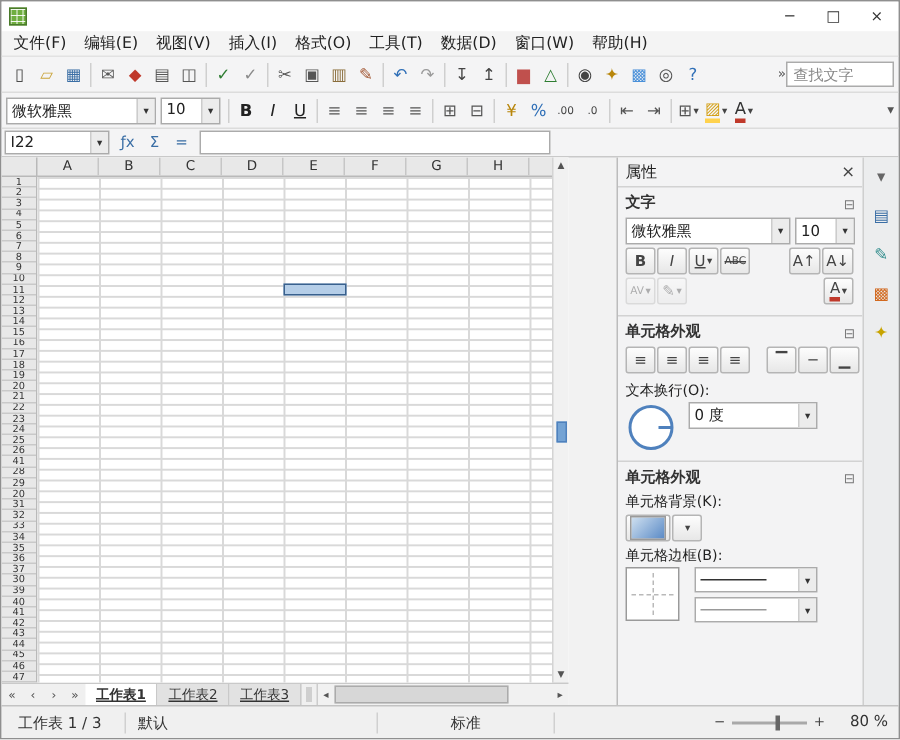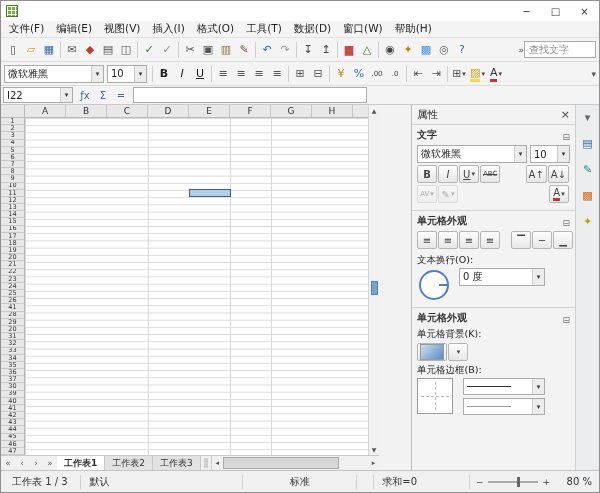--- a/index.html
+++ b/index.html
@@ -57,21 +57,21 @@
     background-size:41px 7.21px;}
   .selcell{position:absolute;background:#b5cee8;border:1px solid #39618e;}
   .vscroll{width:11px;flex:none;background:#f1f1f1;border-left:1px solid #d4d4d4;display:flex;flex-direction:column;align-items:center;}
   .vsarrow{height:11px;width:100%;display:flex;align-items:center;justify-content:center;font-size:6px;color:#555;flex:none;}
   .vsarrow.bottom{margin-top:auto;}
   .vthumb{width:7px;height:14px;background:#74a3d4;border:1px solid #4f81bd;margin-top:165px;flex:none;}
 
   
   .sheetbar{height:15px;background:#f0f0f0;border-top:1px solid #c9c9c9;display:flex;align-items:stretch;flex:none;font-size:9px;}
   .navbtn{width:14px;display:flex;align-items:center;justify-content:center;color:#555;font-size:8px;flex:none;}
-  .sheettab{padding:0 7px;display:flex;align-items:center;border-right:1px solid #c9c9c9;background:#e2e2e2;color:#333;font-size:9px;flex:none;white-space:nowrap;}
+  .sheettab{padding:0 7px;display:flex;align-items:center;border-right:1px solid #c9c9c9;background:#e2e2e2;color:#333;font-size:9px;flex:none;white-space:nowrap;text-decoration:underline;}
   .sheettab.active{background:#fff;font-weight:bold;}
   .tabsplit{width:4px;background:#cfcfcf;margin:2px 3px;flex:none;}
   .hscroll{flex:1;display:flex;align-items:center;background:#f1f1f1;border-left:1px solid #ccc;min-width:0;}
   .hsarrow{width:11px;text-align:center;font-size:7px;color:#555;flex:none;}
   .htrack{flex:1;height:100%;position:relative;}
   .hthumb{position:absolute;left:0;top:1px;bottom:1px;width:80%;background:#d7d7d7;border:1px solid #ababab;}
 
   
   .sidebar{flex:1;display:flex;min-width:0;border-left:1px solid #bcbcbc;background:#f3f3f4;margin-left:32px;}
   .sidecontent{flex:1;display:flex;flex-direction:column;min-width:0;overflow:hidden;}
@@ -587,21 +587,20 @@
           <span class="stab" style="color: rgb(200, 164, 0);">✦</span>
         </div>
     </div>
   </div>
 
   <div class="statusbar">
     <div class="sfield w1">工作表 1 / 3</div>
     <div class="sfield w2">默认</div>
     <div class="sfield w3">标准</div>
     <div class="sfield flexfill"></div>
-    <div class="sfield sum">求和=0</div>
     <div class="zoomgroup">
       <span class="zbtn">−</span>
       <span class="zoomtrack">
           <span class="zoomthumb"></span>
         </span>
       <span class="zbtn">+</span>
     </div>
     <div class="zoompct">80 %</div>
   </div>
 

